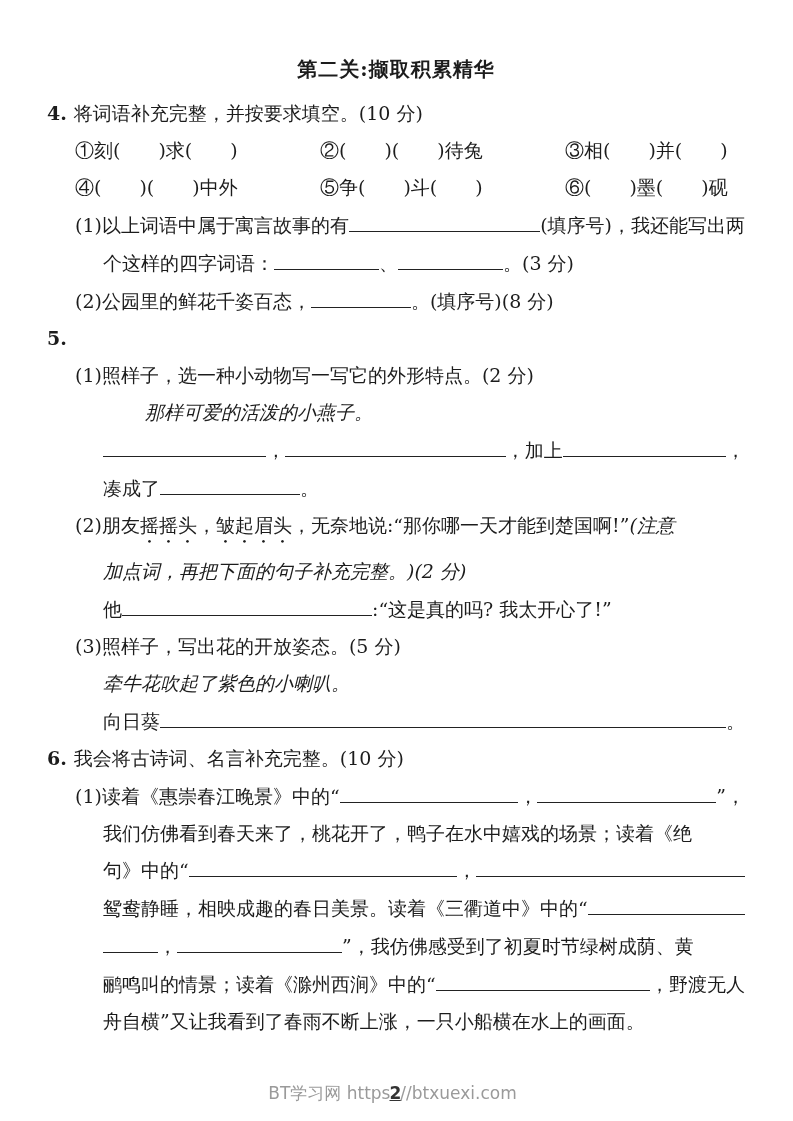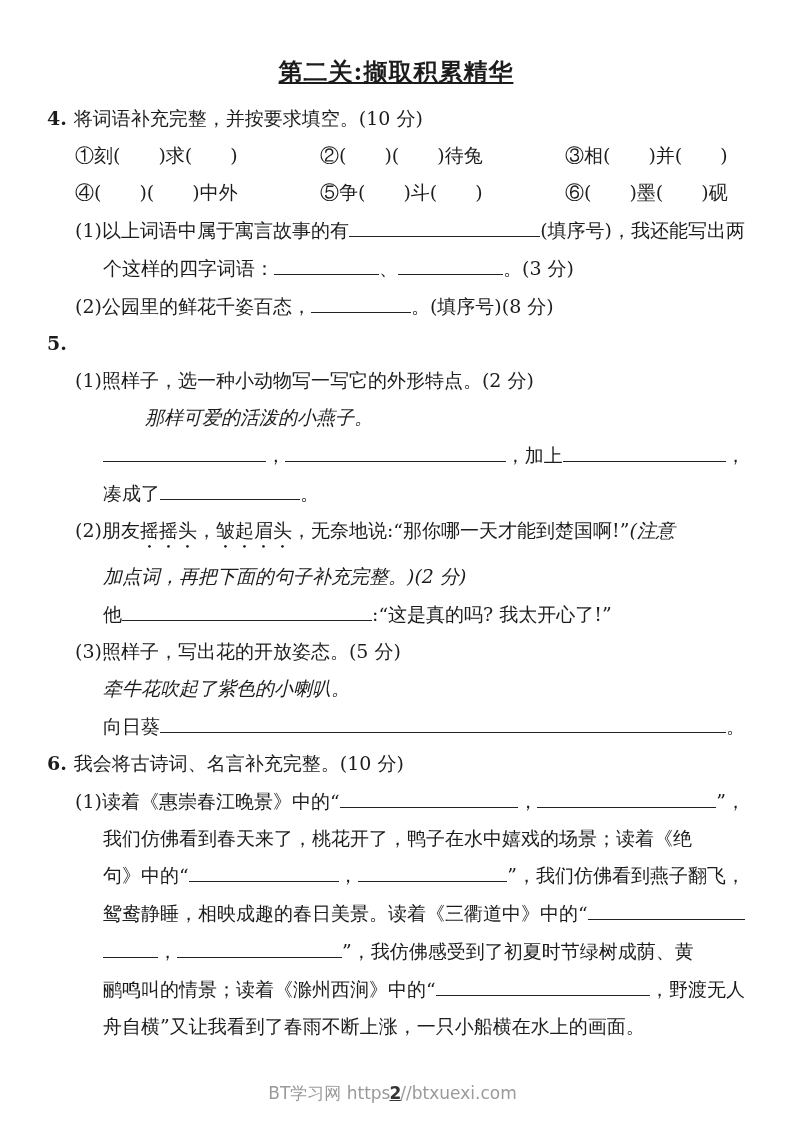--- a/index.html
+++ b/index.html
@@ -10,24 +10,23 @@
     background: #ffffff;
     color: #1c1c1c;
     font-family: "DejaVu Serif", "Liberation Serif", serif;
     font-size: 19px;
     padding: 56px 48px 0 47px;
     overflow: hidden;
   }
   .header-title {
     text-align: center;
     font-weight: bold;
-    font-size: 24px;
+    font-size: 20px;
     letter-spacing: 1px;
     margin-bottom: 18px;
-    text-decoration: underline;
   }
   .line {
     display: flex;
     align-items: baseline;
     line-height: 25px;
     margin-bottom: 12px;
     white-space: pre;
   }
   .line > span { white-space: pre; }
   .q-head { margin-top: 3px; }
@@ -131,21 +130,21 @@
   <div class="line q-head">
     <span class="q-num">6.</span><span>我会将古诗词、名言补充完整。(10 分)</span>
   </div>
   <div class="line ind-sub">
     <span>(1)读着《惠崇春江晚景》中的“</span><span class="blank grow"></span><span>，</span><span class="blank grow"></span><span>”，</span>
   </div>
   <div class="line ind-cont">
     <span>我们仿佛看到春天来了，桃花开了，鸭子在水中嬉戏的场景；读着《绝</span>
   </div>
   <div class="line ind-cont">
-    <span>句》中的“</span><span class="blank grow"></span><span>，</span><span class="blank grow"></span><span>”，我们仿佛看到燕子翻飞，</span>
+    <span>句》中的“</span><span class="blank grow"></span><span>，</span><span class="blank grow"></span>
   </div>
   <div class="line ind-cont">
     <span>鸳鸯静睡，相映成趣的春日美景。读着《三衢道中》中的“</span><span class="blank grow"></span>
   </div>
   <div class="line ind-cont">
     <span class="blank" style="width:55px"></span><span>，</span><span class="blank" style="width:165px"></span><span>”，我仿佛感受到了初夏时节绿树成荫、黄</span>
   </div>
   <div class="line ind-cont">
     <span>鹂鸣叫的情景；读着《滁州西涧》中的“</span><span class="blank grow"></span><span>，野渡无人</span>
   </div>

